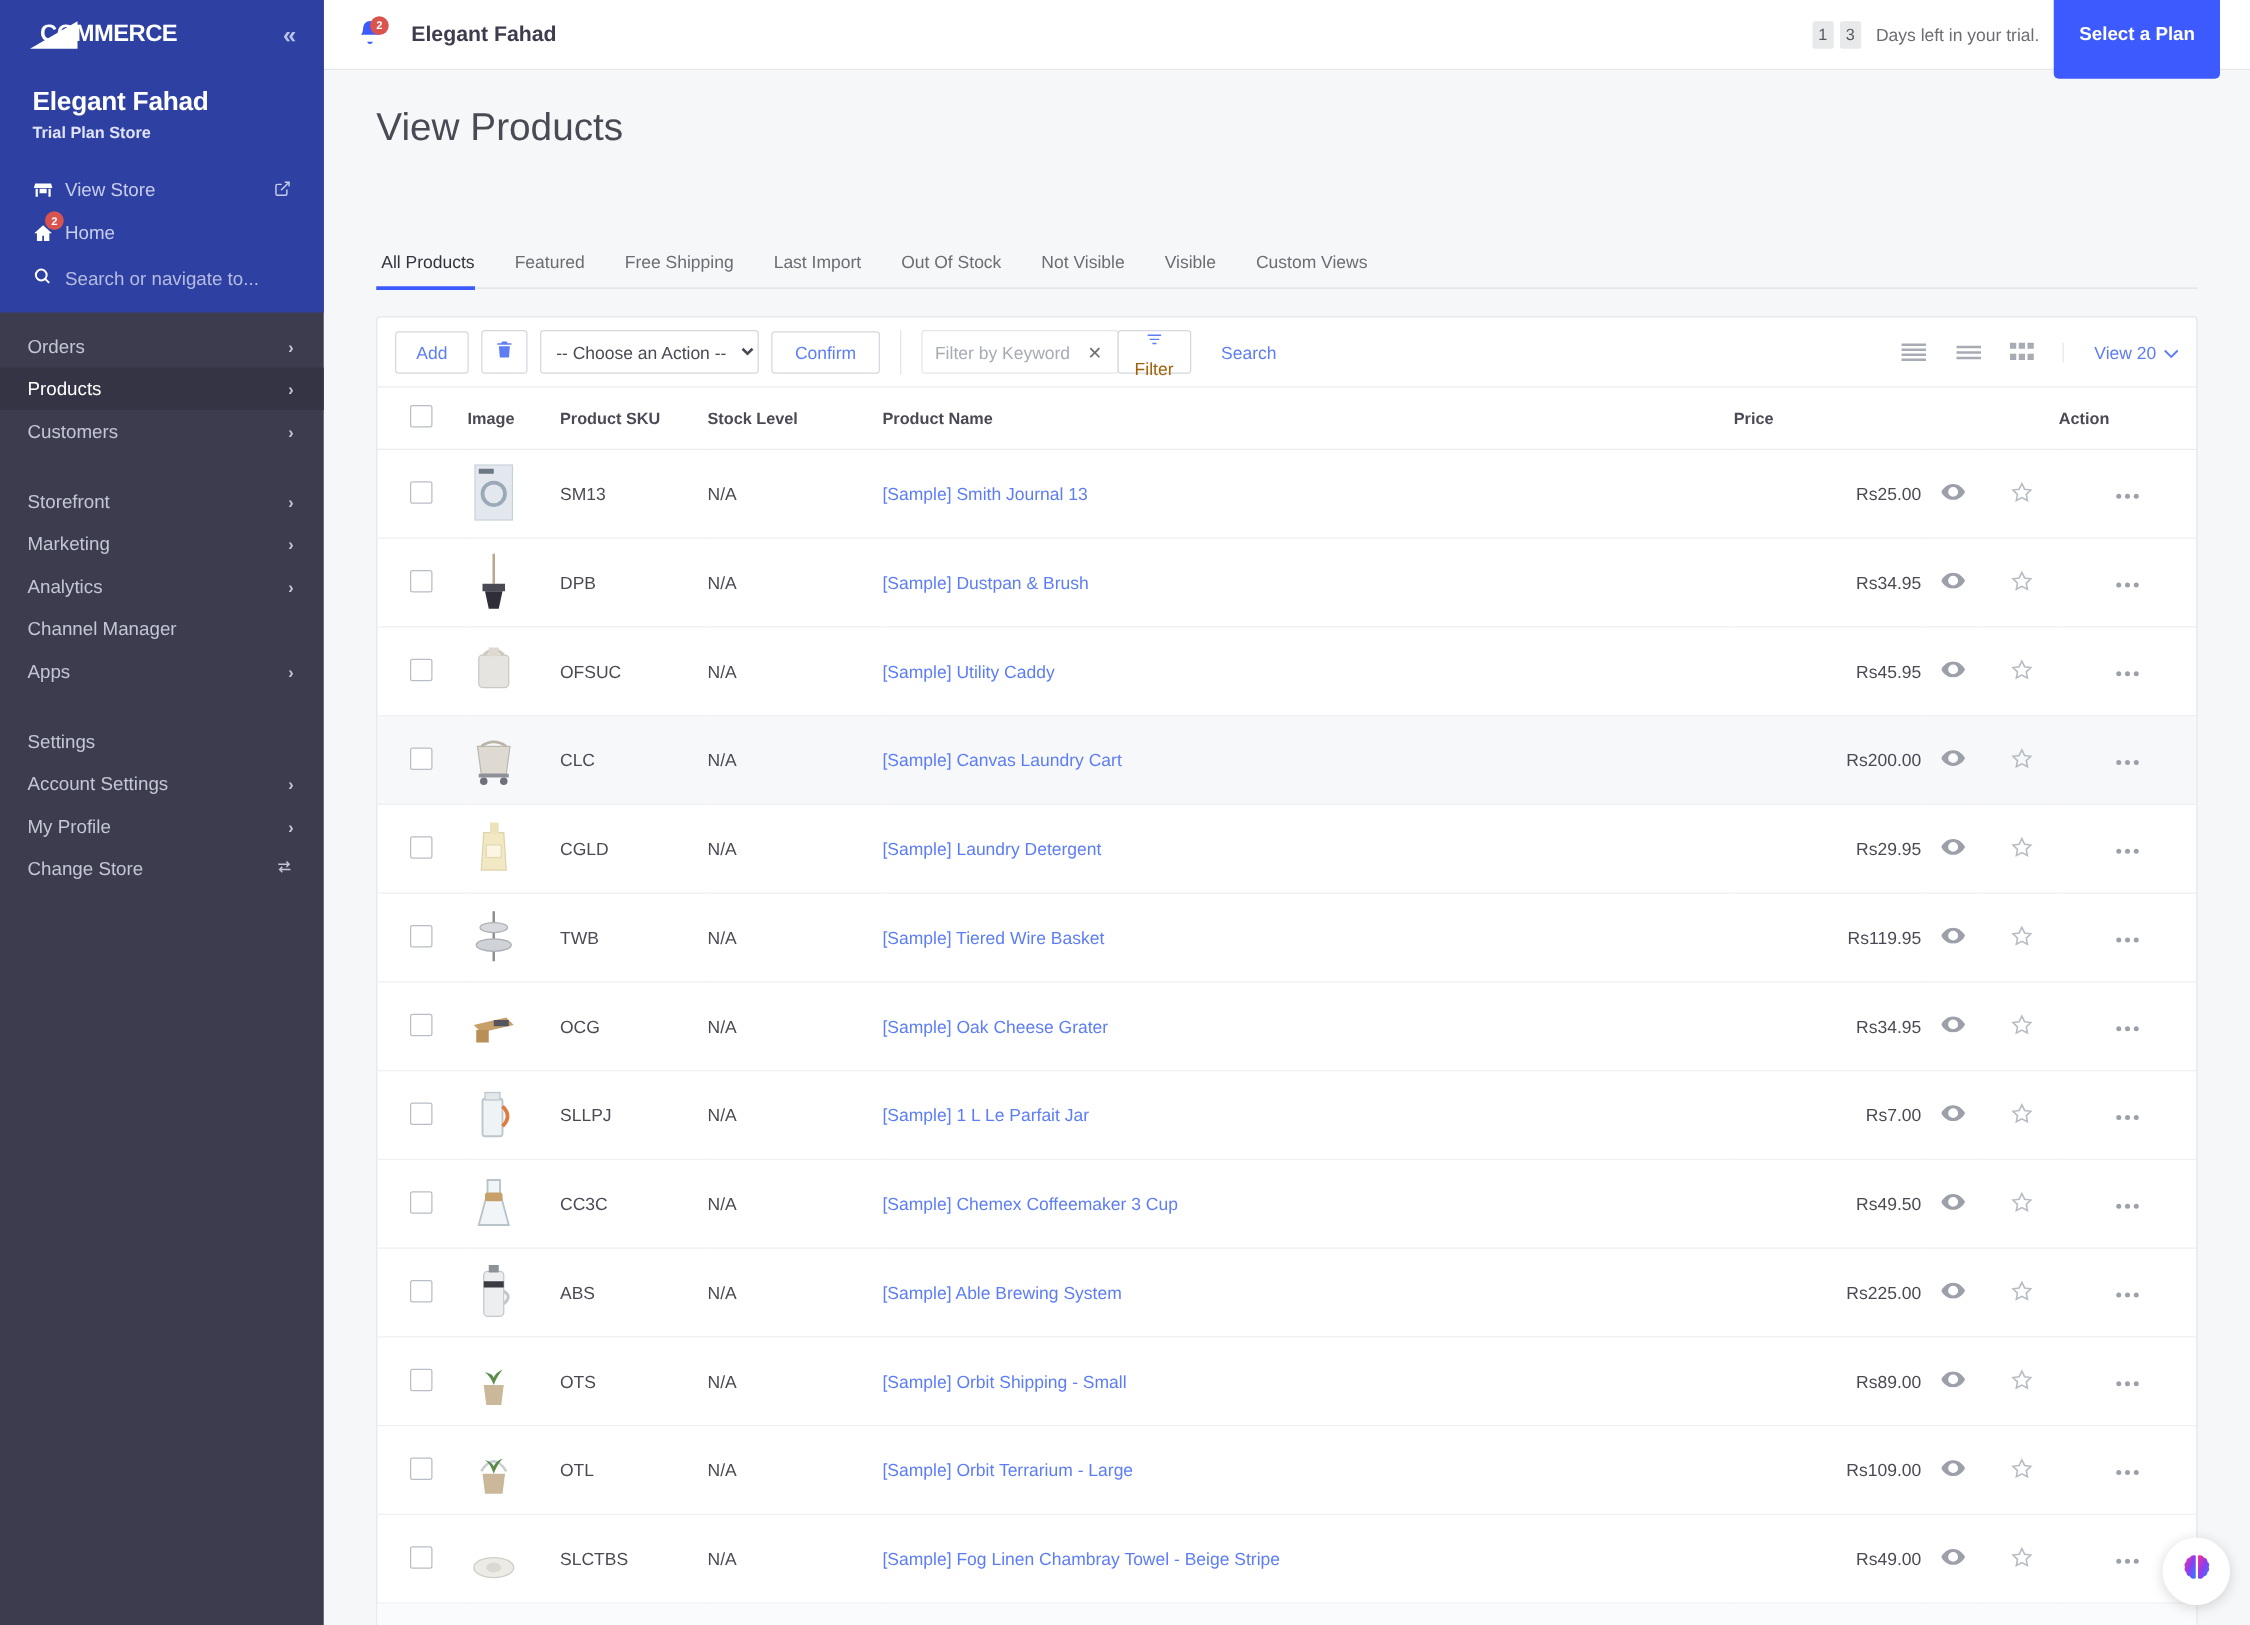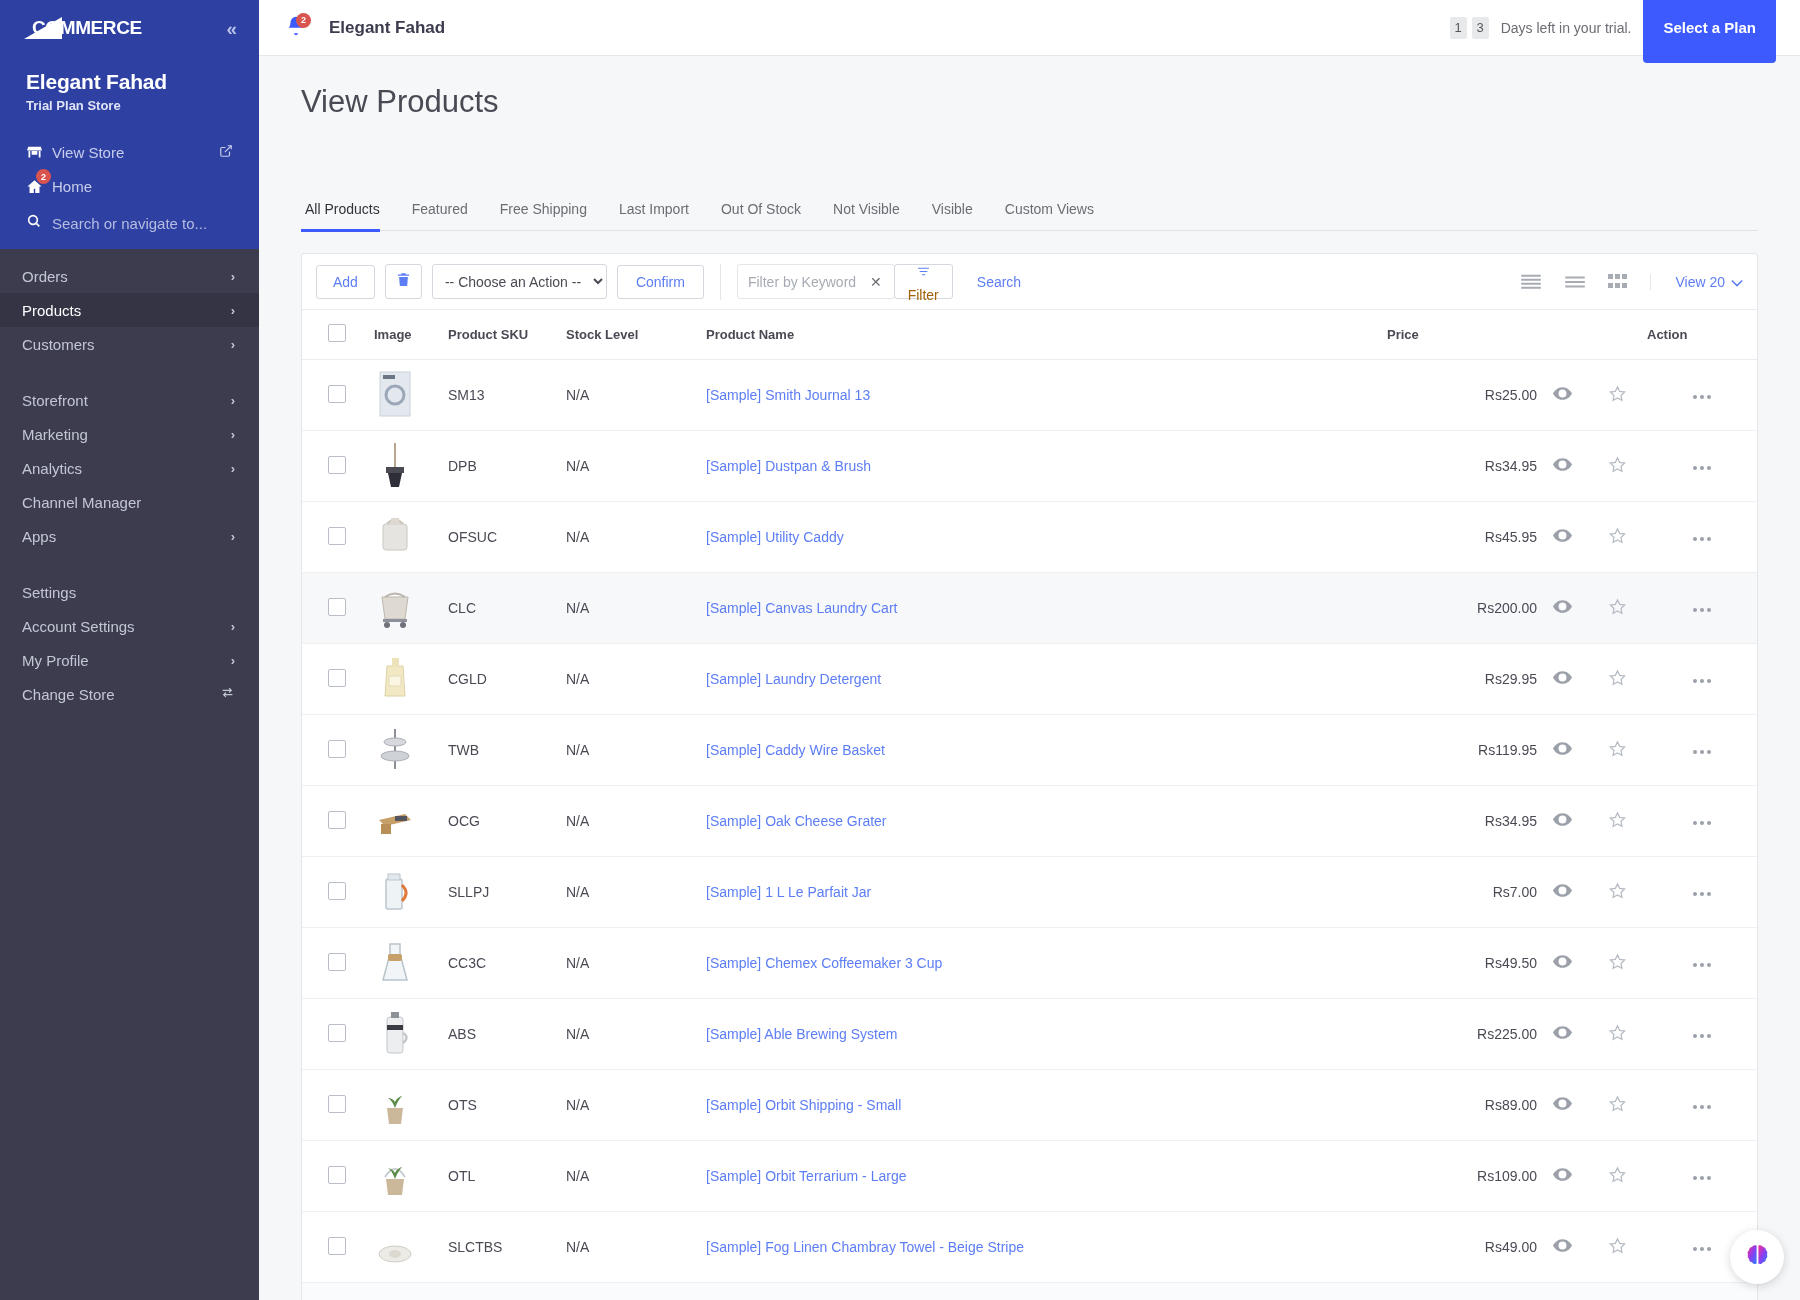--- a/index.html
+++ b/index.html
@@ -628,21 +628,21 @@
                 <td class="c-check"><span class="cbx"></span></td>
                 <td class="c-img"><span class="thumb">
                     <svg width="40" height="48" viewBox="0 0 40 48">
                       <rect x="19" y="4" width="2" height="40" fill="#8c8f96"></rect>
                       <ellipse cx="20" cy="17" rx="11" ry="4" fill="#d7d9dd" stroke="#a9adb4"></ellipse>
                       <ellipse cx="20" cy="31" rx="14" ry="5" fill="#cfd2d7" stroke="#a9adb4"></ellipse>
                     </svg>
                   </span></td>
                 <td class="c-sku">TWB</td>
                 <td class="c-stock">N/A</td>
-                <td class="c-name"><span class="pname">[Sample] Caddy Wire Basket</span></td>
+                <td class="c-name"><span class="pname">[Sample] Tiered Wire Basket</span></td>
                 <td class="c-price">Rs119.95</td>
                 <td class="c-eye"><span class="eye-ic">
                     <svg width="19" height="13" viewBox="0 0 24 16" fill="#9ba0a9">
                       <path d="M12 0C6 0 1.6 4.6 0 8c1.6 3.4 6 8 12 8s10.4-4.6 12-8c-1.6-3.4-6-8-12-8zm0 13a5 5 0 1 1 0-10 5 5 0 0 1 0 10z"></path>
                       <circle cx="12" cy="8" r="2.6" fill="#fff"></circle>
                     </svg>
                   </span></td>
                 <td class="c-star"><span class="star-ic">
                     <svg width="19" height="18" viewBox="0 0 24 24" fill="none" stroke="#b7bcc4" stroke-width="1.7">
                       <path d="M12 2.5l2.9 6 6.6.9-4.8 4.6 1.2 6.5-5.9-3.1-5.9 3.1 1.2-6.5L2.5 9.4l6.6-.9z"></path>

